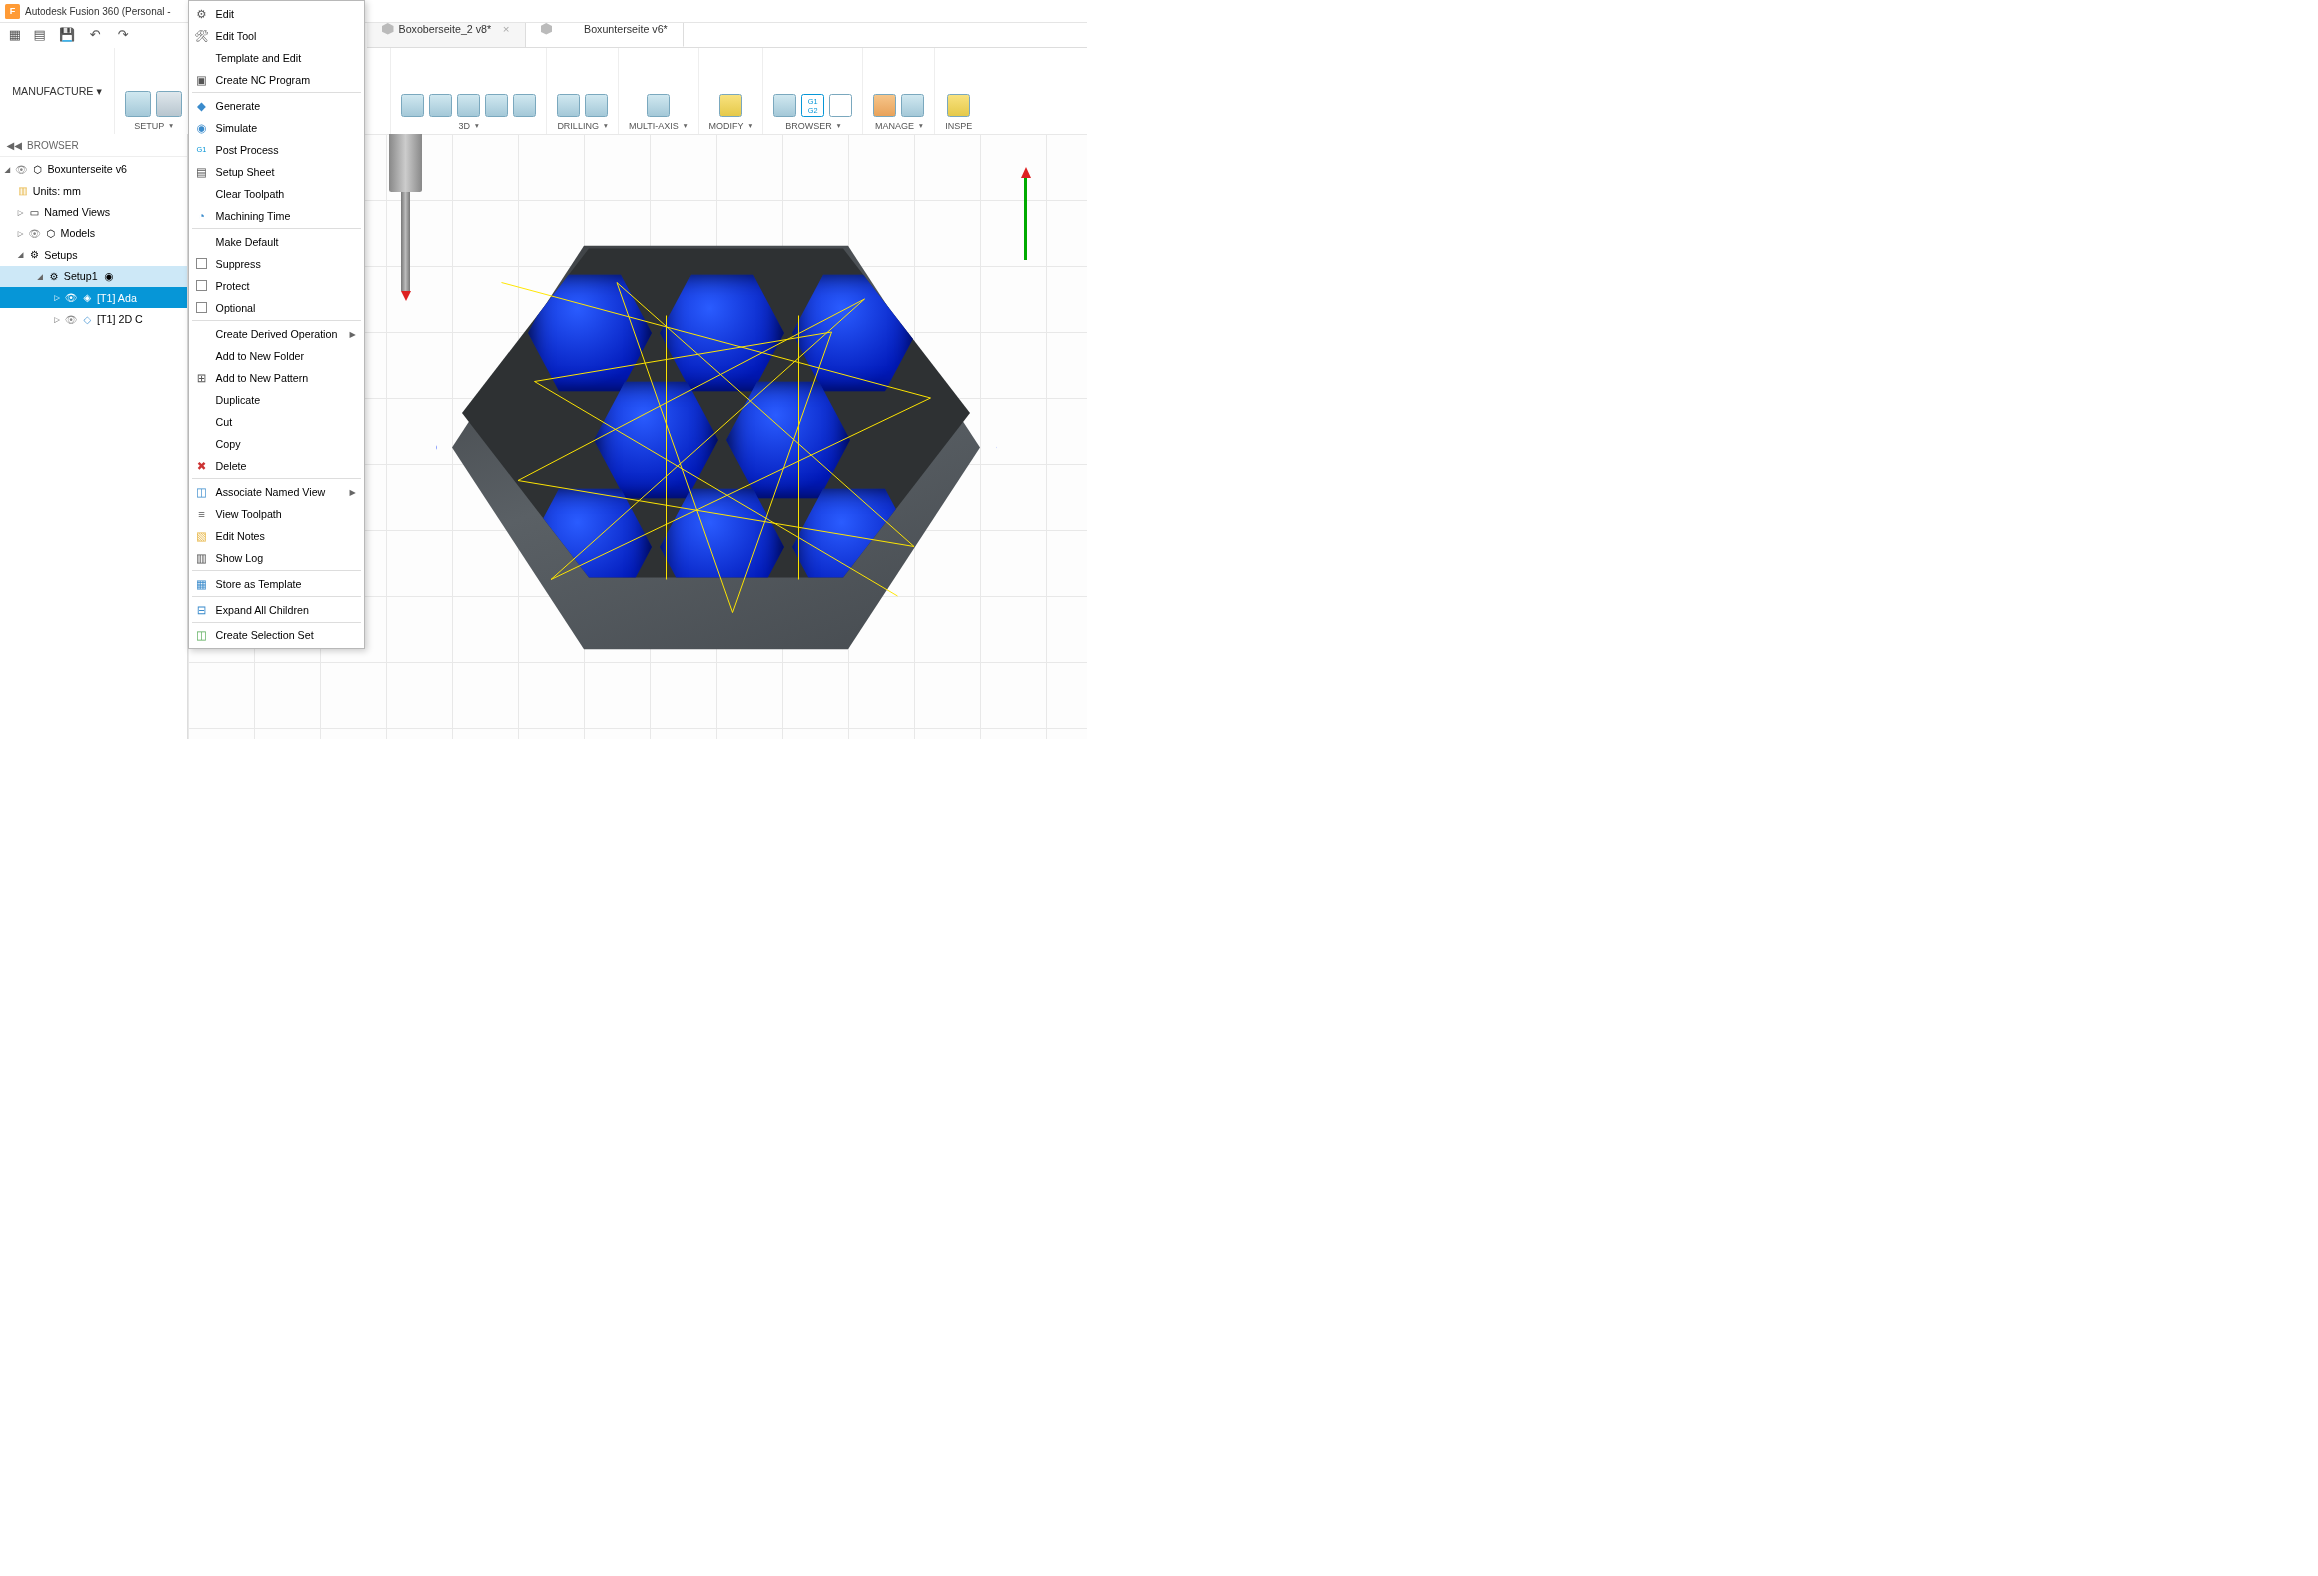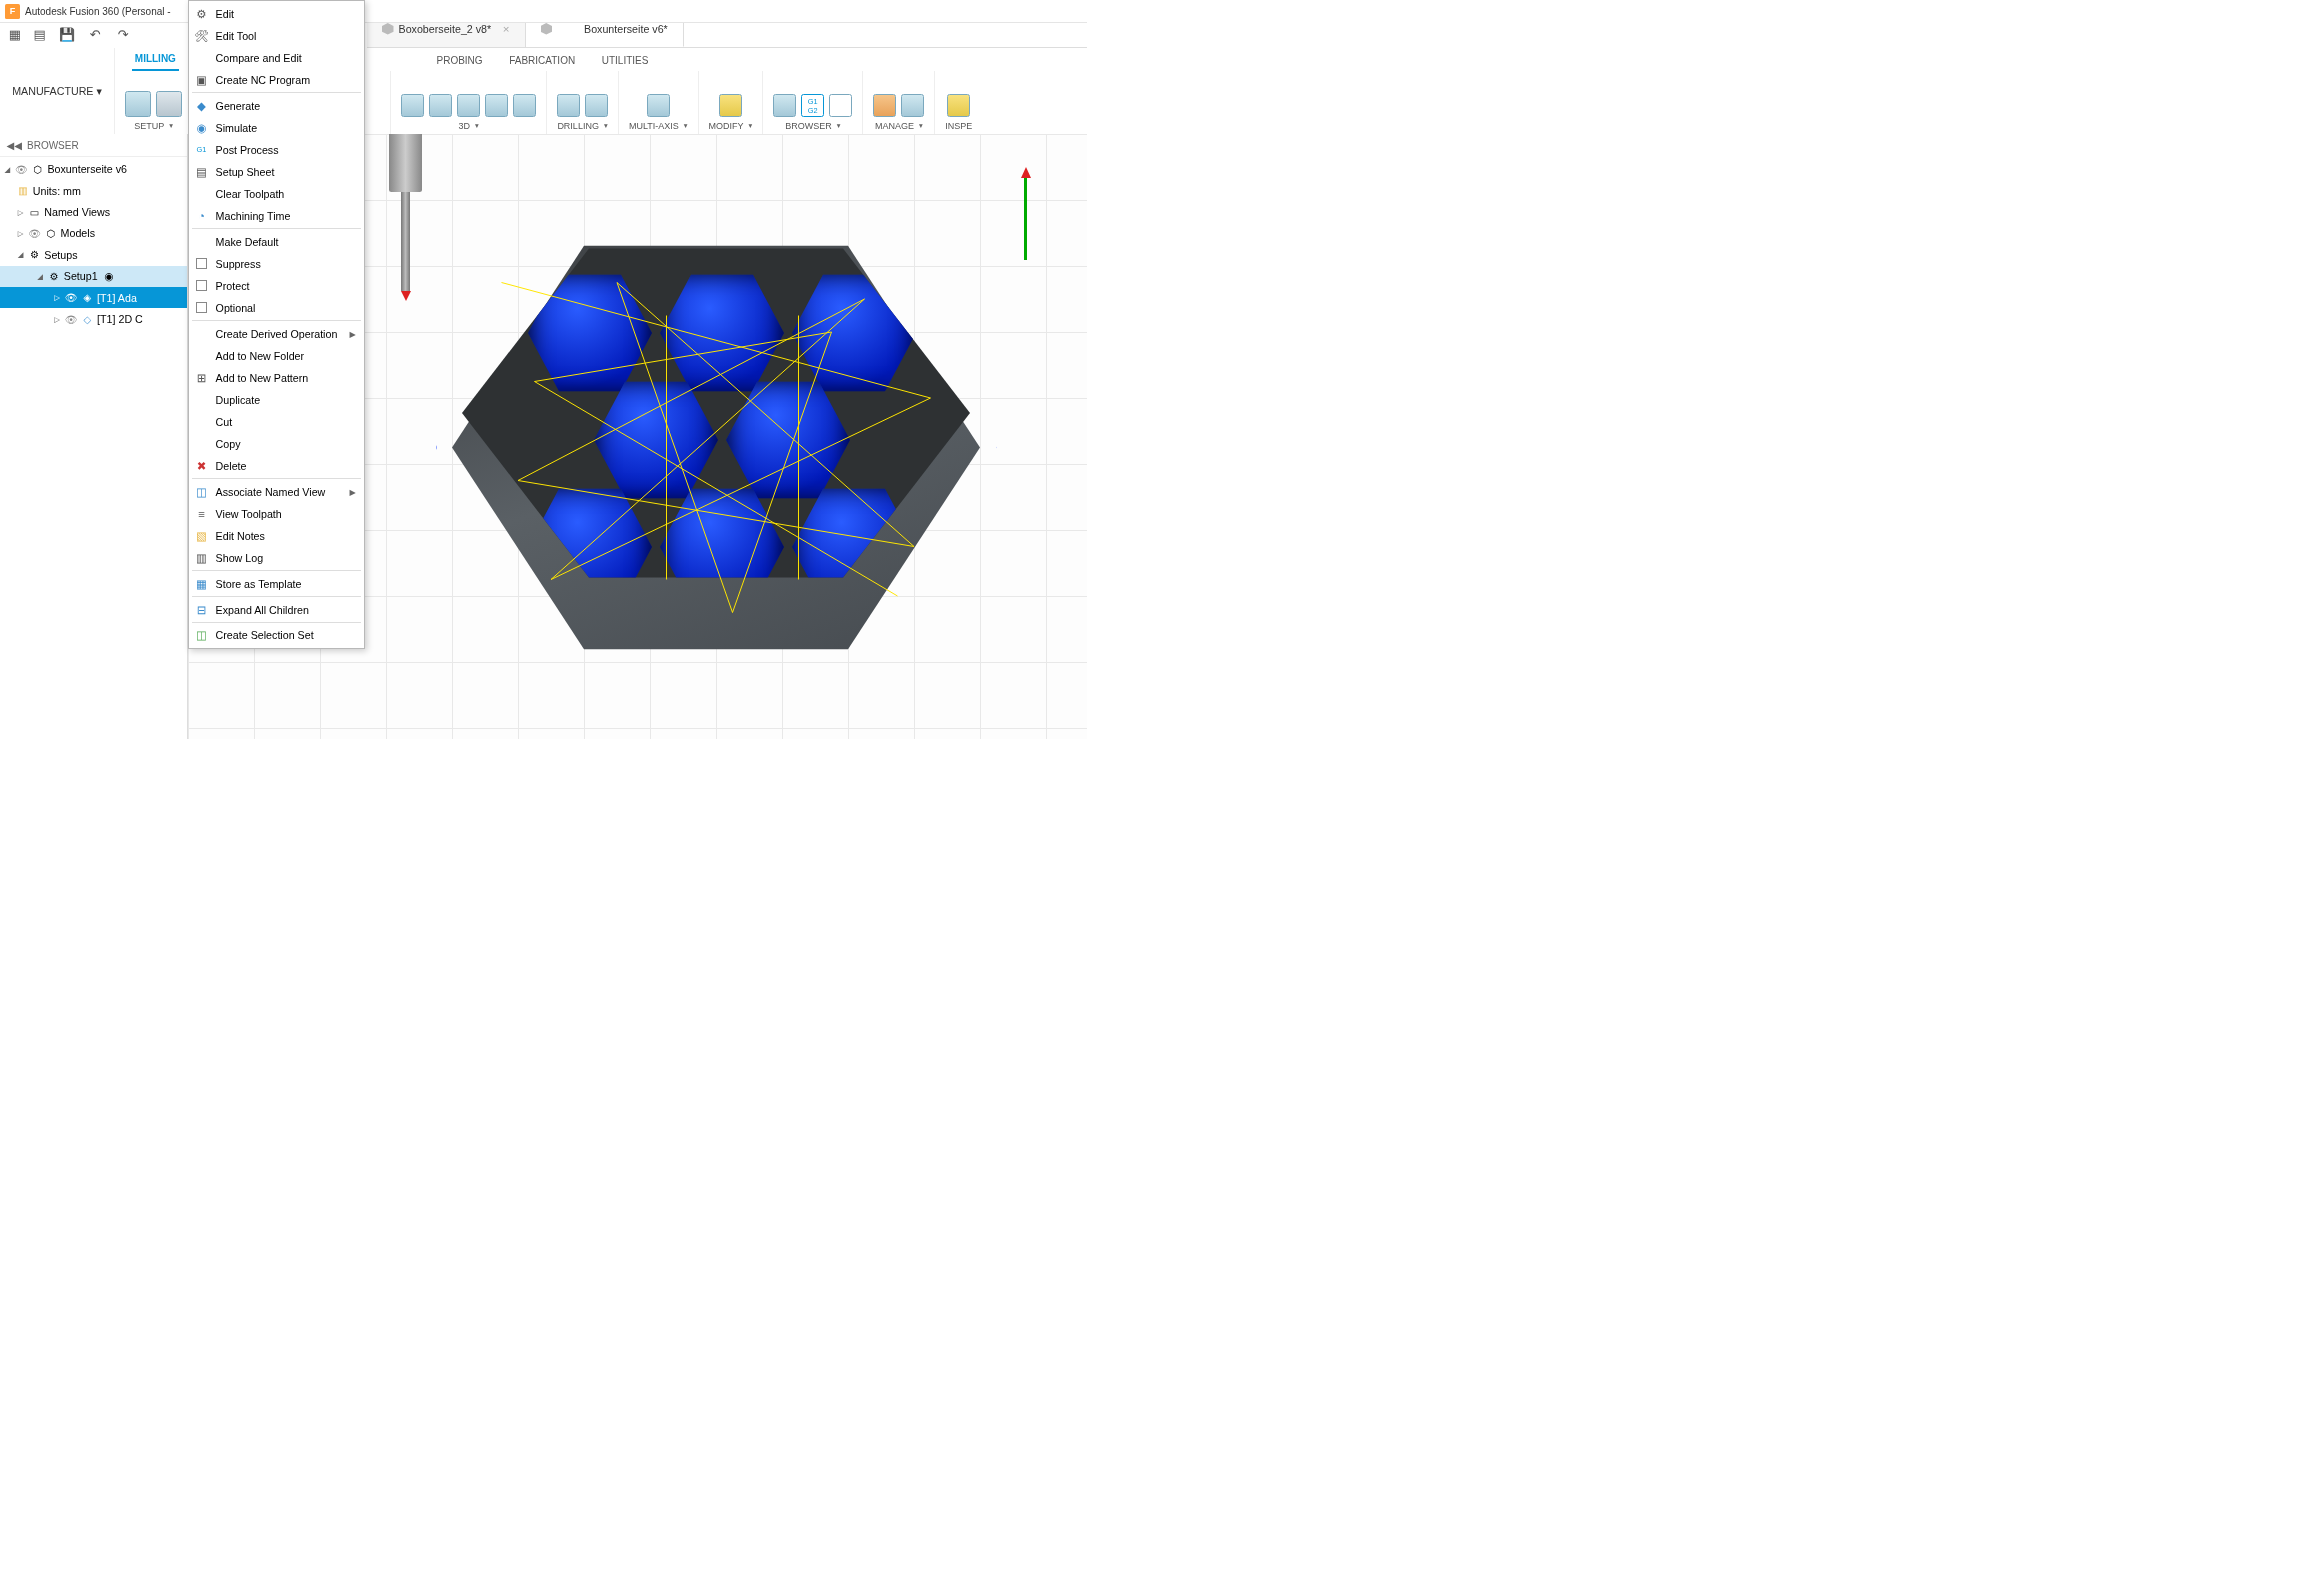--- a/index.html
+++ b/index.html
@@ -126,27 +126,20 @@
     <span class="cube"></span>
     <span>Boxunterseite v6*</span>
   </div>
 </div>
 
 <div class="ribbon">
   <div class="workspace-switch">
     <span>MANUFACTURE</span>&nbsp;▾
   </div>
   <div class="ribbon-area">
-    <div class="subtabs">
-      <div class="subtab active">MILLING</div>
-      <div style="width:214px"></div>
-      <div class="subtab">PROBING</div>
-      <div class="subtab">FABRICATION</div>
-      <div class="subtab">UTILITIES</div>
-    </div>
     <div class="ribbon-groups">
       <div class="rgroup">
         <div class="icons">
             <div class="tool-icon"></div>
             <div class="tool-icon" style="background:linear-gradient(#dfe7ec,#b8c6cf)"></div>
           </div>
         <div class="lbl arr">SETUP</div>
       </div>
       <div class="rgroup" style="flex:0 0 198px"></div>
       <div class="rgroup">
@@ -300,21 +293,21 @@
   <div class="ctx-item">
       <span class="ctx-ico">⚙</span>
       <span>Edit</span>
     </div>
   <div class="ctx-item">
       <span class="ctx-ico">🛠</span>
       <span>Edit Tool</span>
     </div>
   <div class="ctx-item">
       <span class="ctx-ico"></span>
-      <span>Compare and Edit</span>
+      <span>Template and Edit</span>
     </div>
   <div class="ctx-item">
       <span class="ctx-ico">▣</span>
       <span>Create NC Program</span>
     </div>
   <div class="ctx-sep"></div>
   <div class="ctx-item">
       <span class="ctx-ico" style="color:#3a8bcc">◆</span>
       <span>Generate</span>
     </div>

